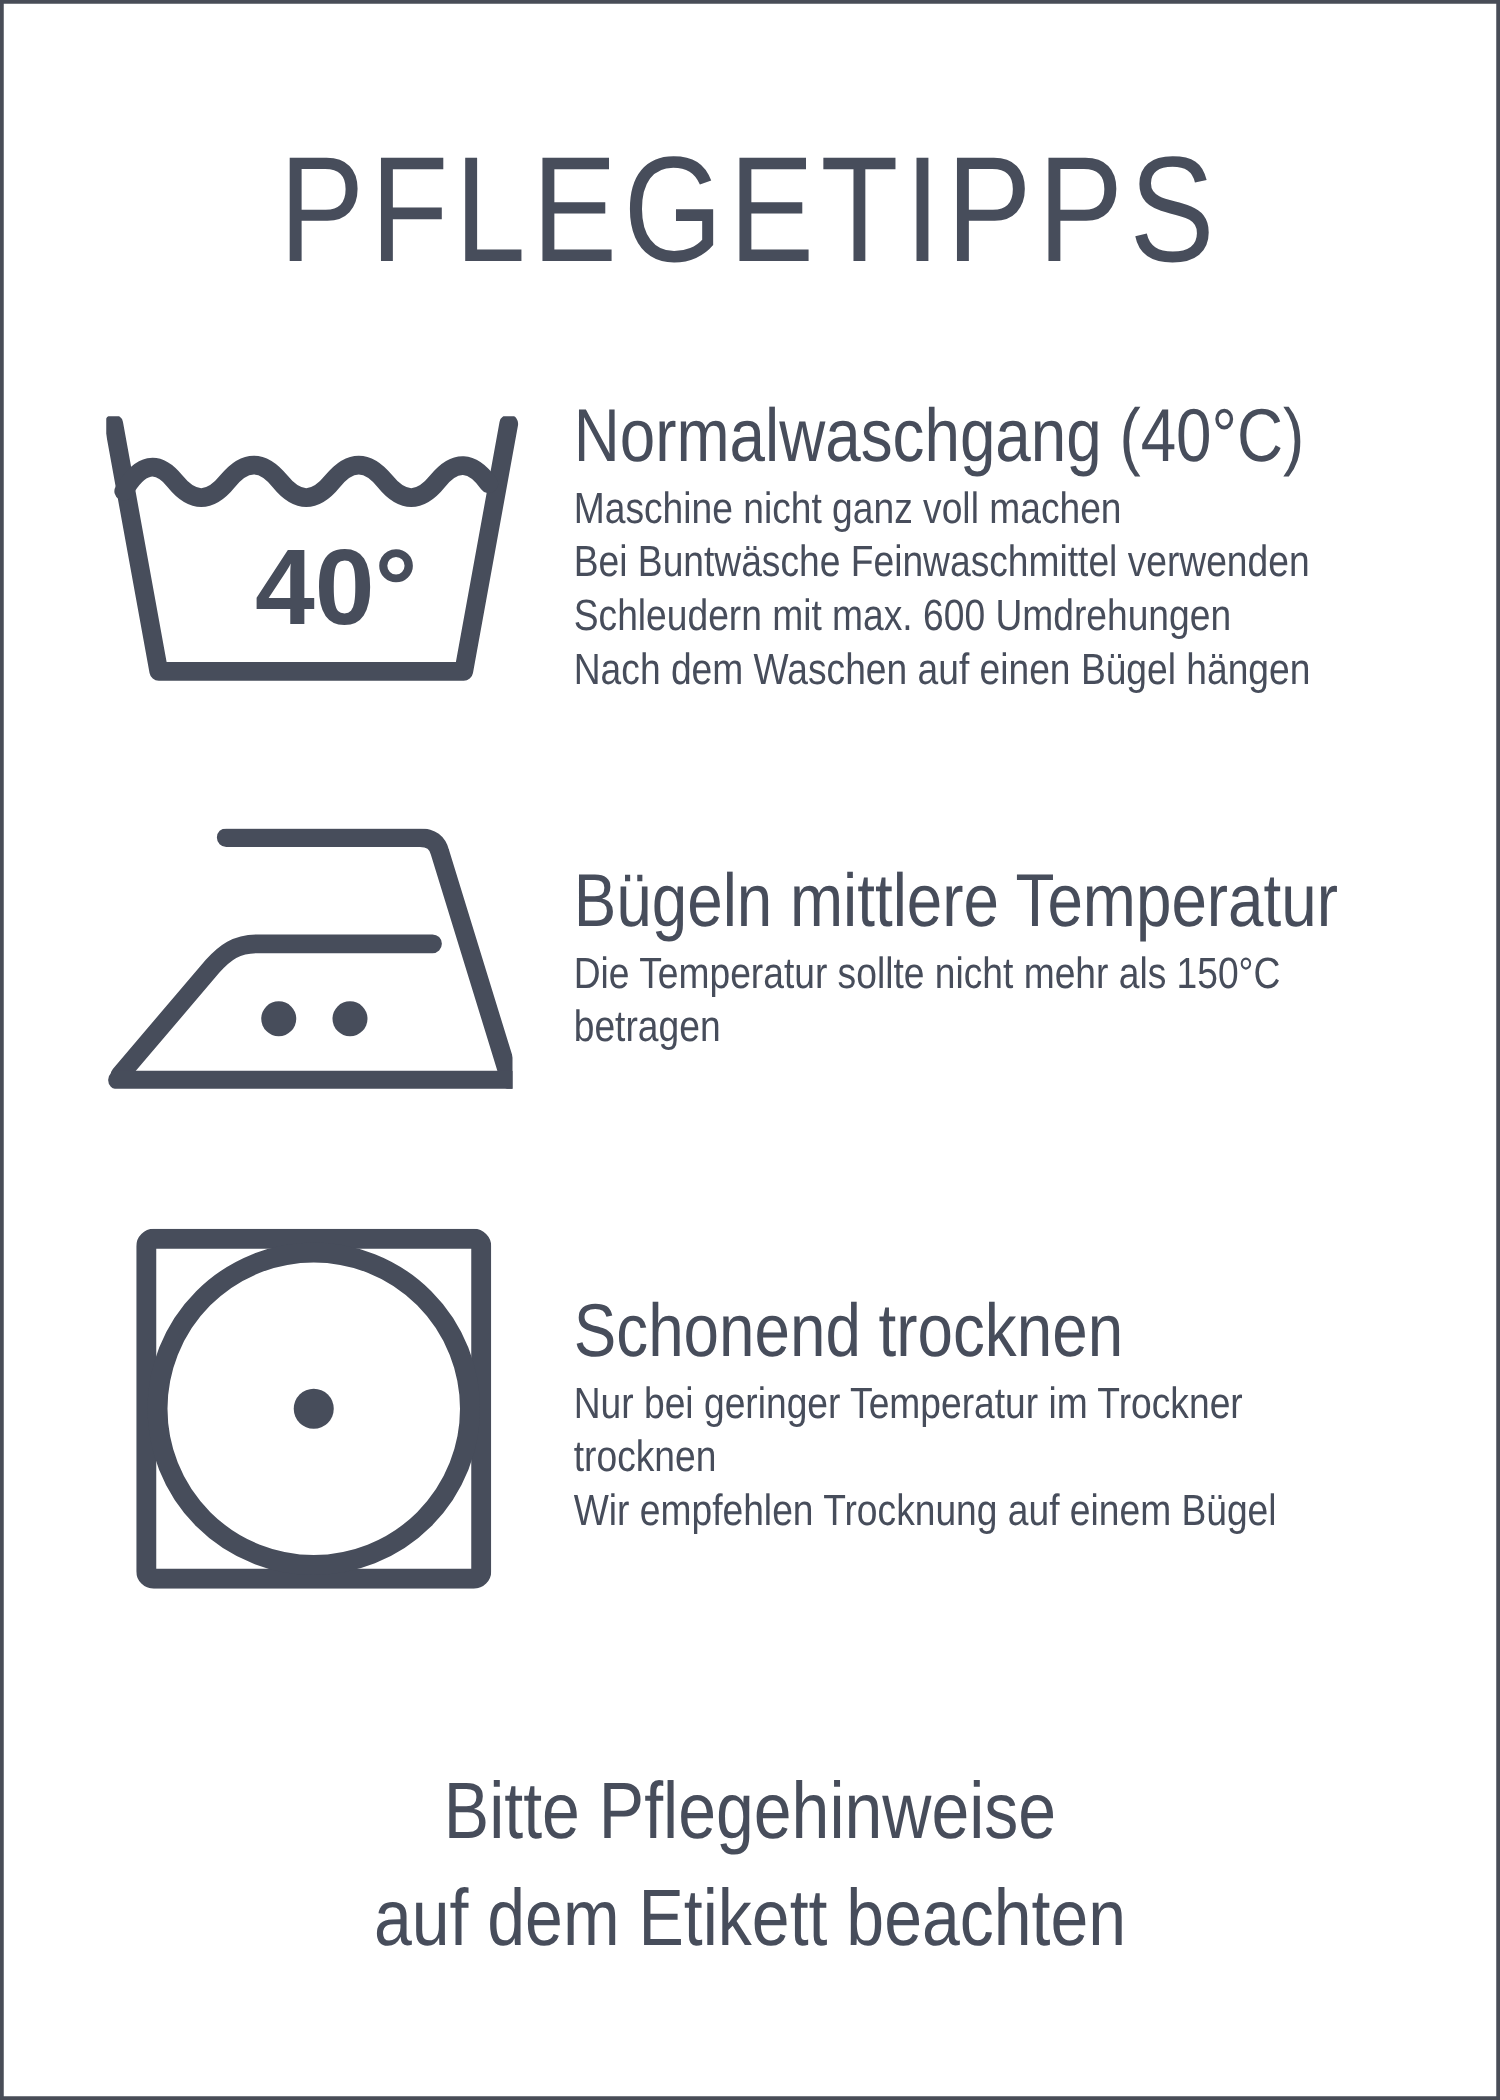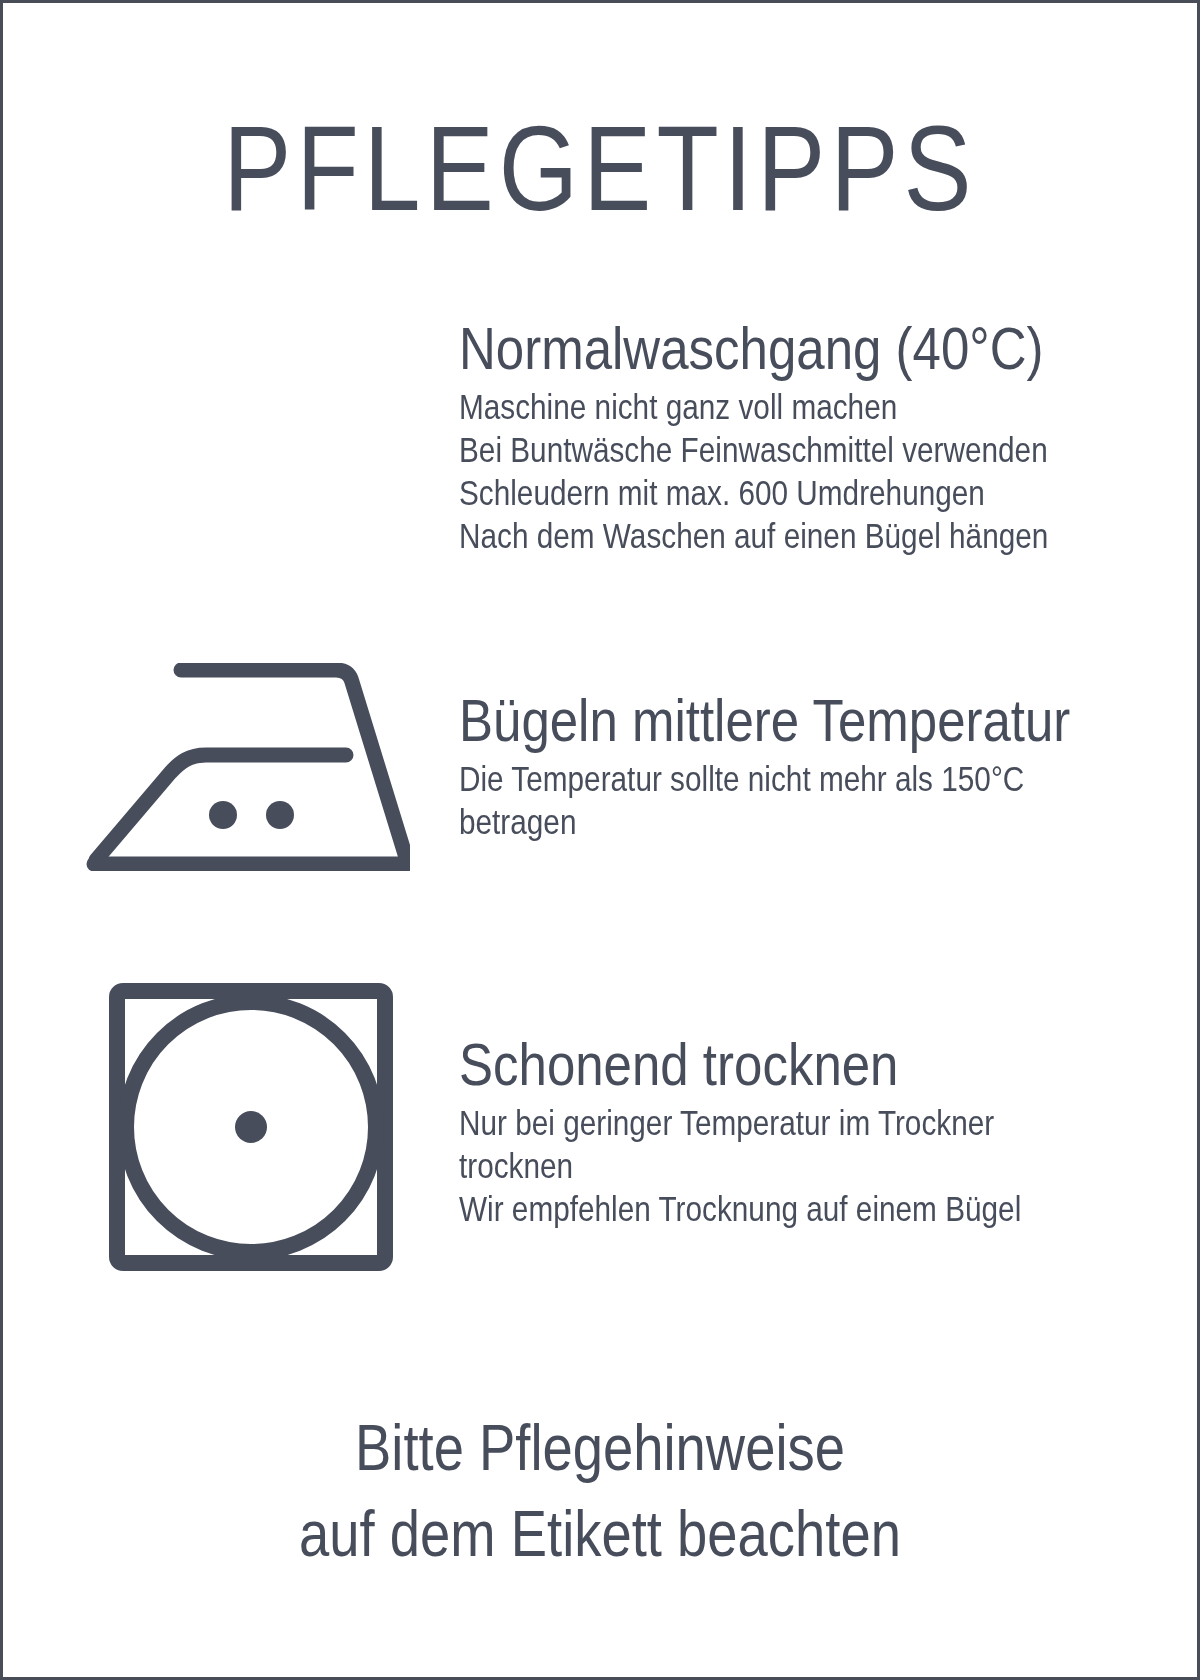--- a/index.html
+++ b/index.html
@@ -77,20 +77,27 @@
     white-space:nowrap;
   }
 </style>
 </head>
 <body>
 
 <main class="page">
 
   <h1 class="title">PFLEGETIPPS</h1>
 
+  <div class="icon icon-wash">
+    <svg viewBox="0 0 330 212" xmlns="http://www.w3.org/2000/svg" aria-hidden="true">
+      <path class="stroke" d="M6,6 L42,204 L286,204 L322,6"></path>
+      <path class="stroke" d="M14,60 Q34,26 55,52 T97,52 T139,52 T181,52 T223,52 T265,52 T306,54"></path>
+      <text class="wash-degree" x="184" y="166" text-anchor="middle">40°</text>
+    </svg>
+  </div>
   <section class="sec-text sec-1">
     <h2 class="sec-heading">Normalwaschgang (40°C)</h2>
     <div class="sec-line">Maschine nicht ganz voll machen</div>
     <div class="sec-line">Bei Buntwäsche Feinwaschmittel verwenden</div>
     <div class="sec-line">Schleudern mit max. 600 Umdrehungen</div>
     <div class="sec-line">Nach dem Waschen auf einen Bügel hängen</div>
   </section>
 
   <div class="icon icon-iron">
     <svg viewBox="0 0 324 208" xmlns="http://www.w3.org/2000/svg" aria-hidden="true">

